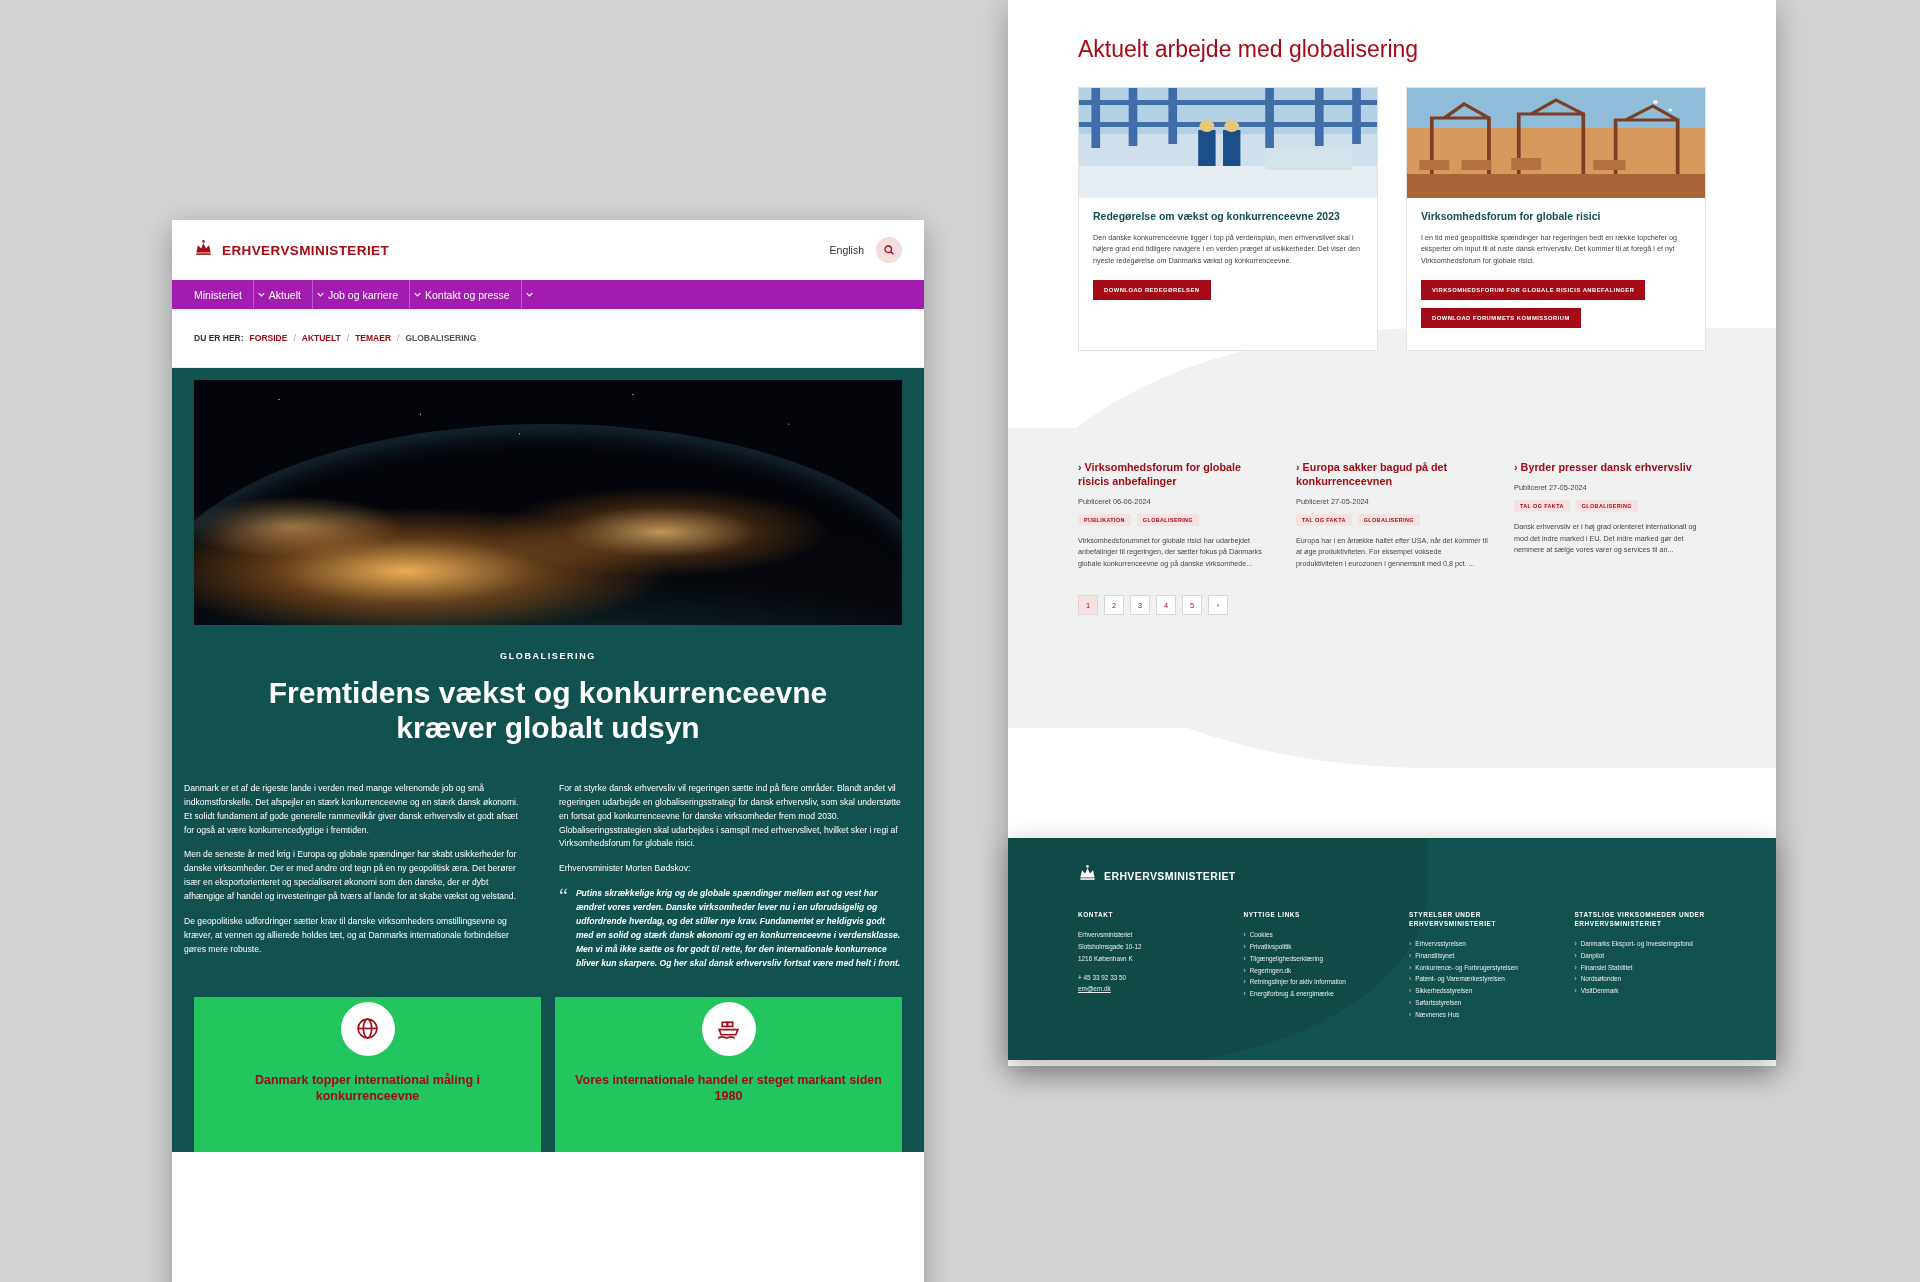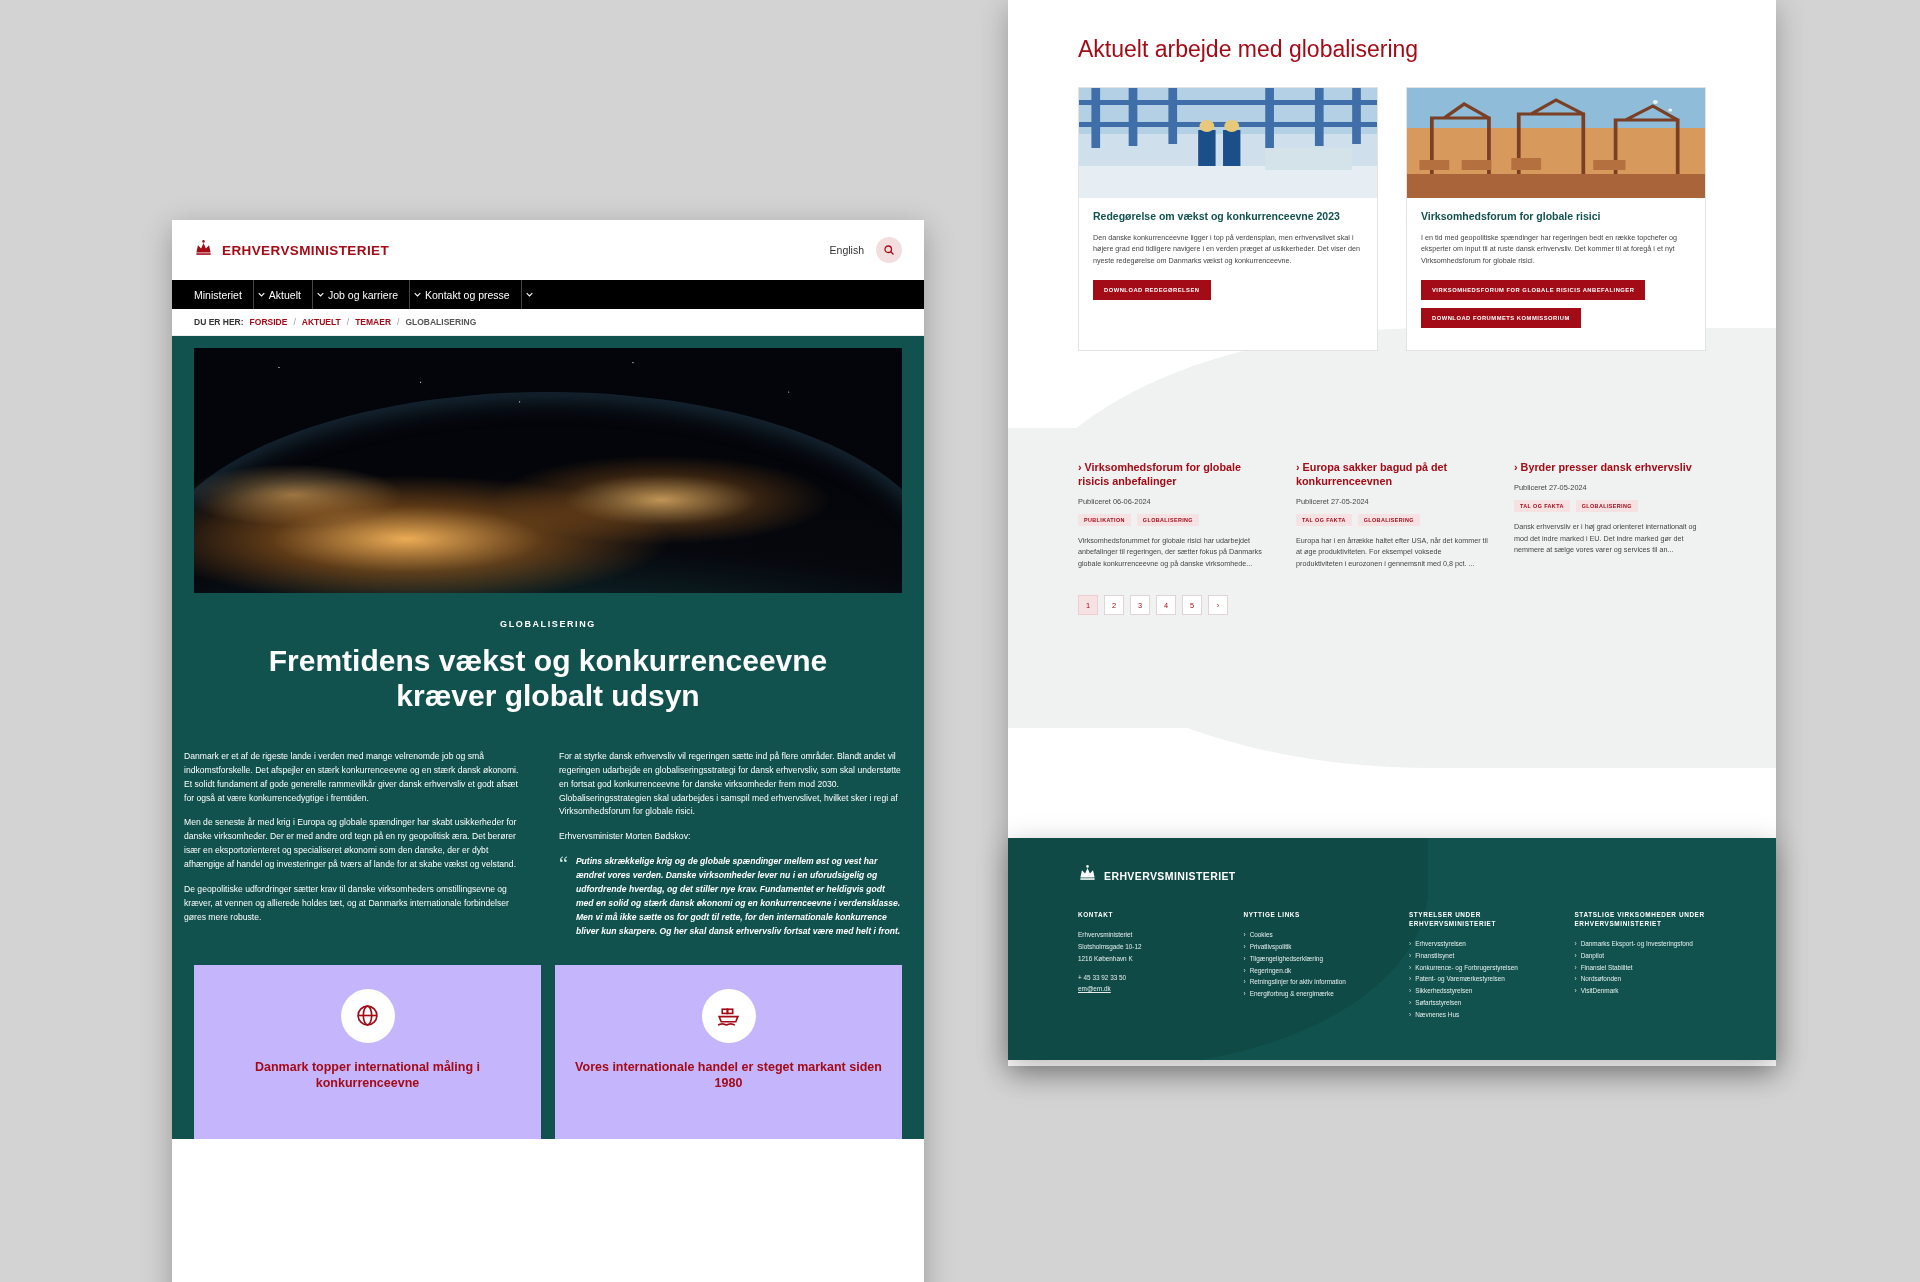--- a/index.html
+++ b/index.html
@@ -18,28 +18,28 @@
   }
   .lp-header{height:60px;background:#fff;display:flex;align-items:center;padding:0 22px;justify-content:space-between;}
   .logo-wrap{display:flex;align-items:center;gap:9px;}
   .crown{width:19px;height:19px;}
   .logo-text{color:#a30b17;font-size:13.5px;font-weight:bold;letter-spacing:.4px;}
   .hdr-right{display:flex;align-items:center;gap:12px;}
   .lang{font-size:10.5px;color:#333;}
   .search-btn{width:26px;height:26px;border-radius:50%;background:#f2dede;display:flex;align-items:center;justify-content:center;}
   .search-btn svg{width:12px;height:12px;}
 
-  .lp-nav{height:29px;background:#000000;display:flex;align-items:center;padding:0 22px;gap:0;}
+  .lp-nav{height:29px;background:#a21caf;display:flex;align-items:center;padding:0 22px;gap:0;}
   .nav-item{display:flex;align-items:center;color:#fff;font-size:10.5px;height:100%;padding:0 11px;}
   .nav-item:first-child{padding-left:0;}
   .nav-caret{width:15px;height:100%;display:flex;align-items:center;justify-content:center;border-left:1px solid rgba(255,255,255,.28);}
   .nav-caret svg{width:7px;height:7px;}
   .nav-group{display:flex;align-items:center;height:100%;}
 
-  .breadcrumb{height:26px;background:#fff;display:flex;align-items:center;gap:6px;padding:0 22px;font-size:8.5px;color:#333;border-bottom:1px solid #eee;}
+  .breadcrumb{height:26px;background:#fff;display:flex;align-items:center;gap:6px;padding:16px 22px;font-size:8.5px;color:#333;border-bottom:1px solid #eee;}
   .bc-label{font-weight:bold;color:#333;}
   .bc-link{color:#a30b17;font-weight:bold;}
   .bc-sep{color:#999;}
   .bc-cur{color:#555;font-weight:bold;}
 
   .hero-band{background:#11524e;padding:12px 0 0 0;}
   .hero-img{margin:0 22px;height:245px;background:#05070d;position:relative;overflow:hidden;}
   .earth{position:absolute;left:0;top:0;width:100%;height:100%;
     background:
       radial-gradient(ellipse 60% 42% at 30% 78%, rgba(255,186,92,.92) 0%, rgba(255,150,40,.35) 32%, rgba(0,0,0,0) 62%),
@@ -58,21 +58,21 @@
   .hero-title{color:#fff;font-size:30px;line-height:1.18;font-weight:bold;margin:0 auto;max-width:560px;}
 
   .cols{display:flex;gap:32px;padding:14px 22px 26px 12px;color:#fff;}
   .col{flex:1;font-size:8.6px;line-height:1.62;}
   .col p{margin:0 0 11px 0;}
   .quote{display:flex;gap:8px;margin-top:10px;}
   .qmark{color:#cfe3e0;font-size:20px;line-height:.9;font-family:"Liberation Serif",serif;}
   .qtext{font-style:italic;font-weight:bold;font-size:8.6px;line-height:1.62;}
 
   .cards{display:flex;gap:14px;padding:0 22px 0 22px;}
-  .card{flex:1;background:#c4b5fd;height:150px;display:flex;flex-direction:column;align-items:center;padding-top:24px;}
+  .card{flex:1;background:#22c55e;height:150px;display:flex;flex-direction:column;align-items:center;padding-top:5px;}
   .card-icon{width:54px;height:54px;border-radius:50%;background:#fff;display:flex;align-items:center;justify-content:center;}
   .card-icon svg{width:25px;height:25px;}
   .card-title{margin-top:16px;color:#a30b17;font-size:12.5px;font-weight:bold;text-align:center;line-height:1.3;padding:0 14px;}
 
   
   #right-page{
     position:absolute;left:1008px;top:-2px;width:768px;height:1068px;background:#fff;overflow:hidden;
   }
   .rp-inner{padding:38px 70px 0 70px;position:relative;z-index:2;}
   .rp-h1{color:#a30b17;font-size:23px;font-weight:normal;margin:0 0 24px 0;}

